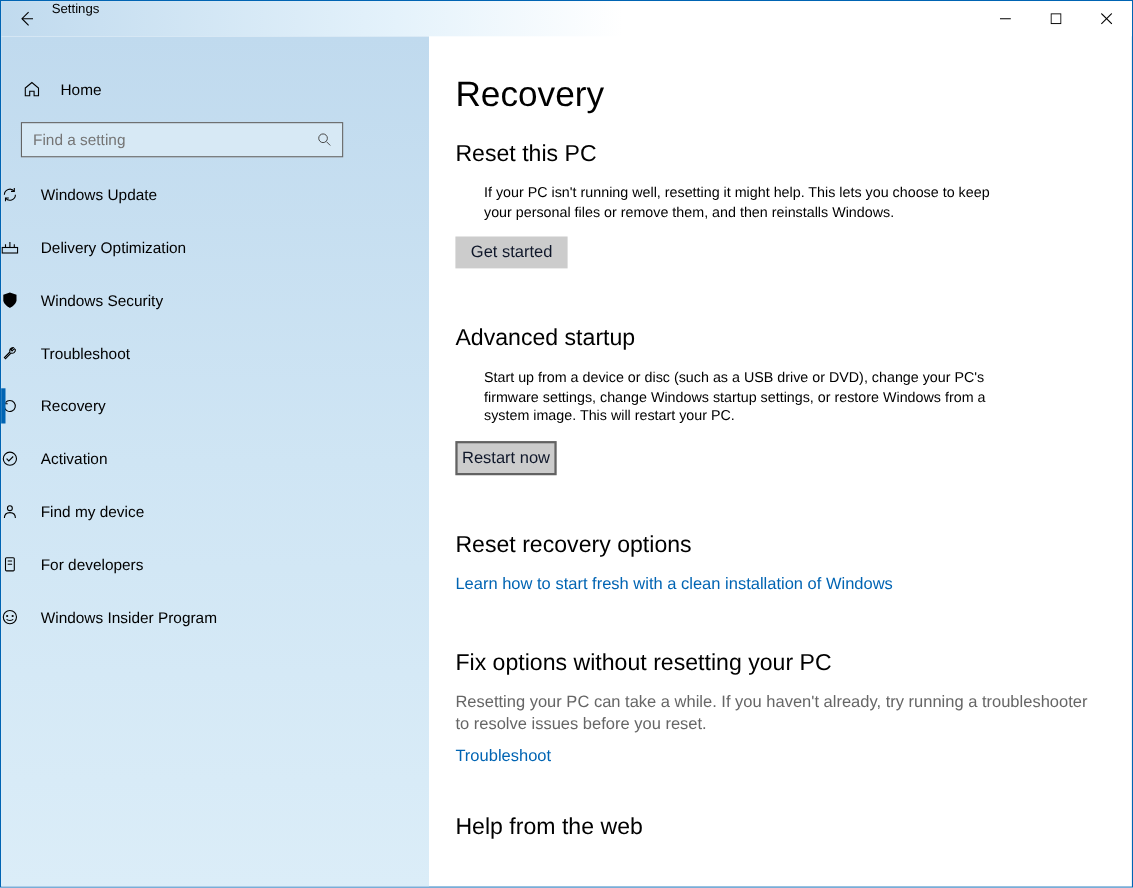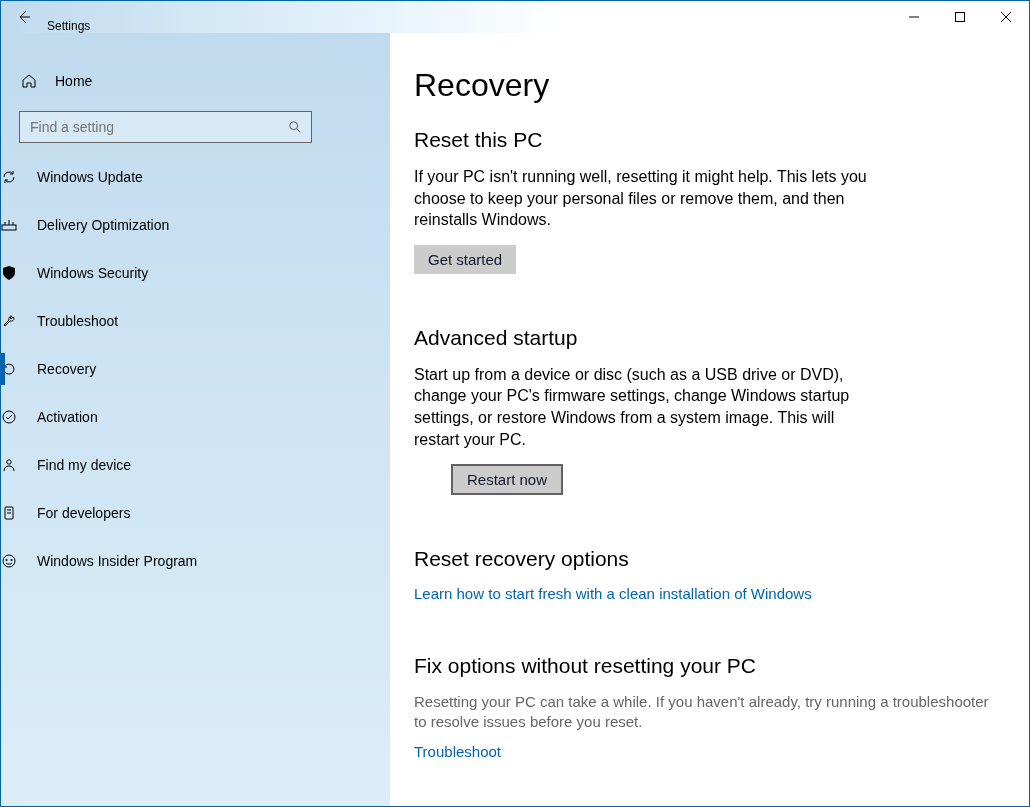--- a/index.html
+++ b/index.html
@@ -18,21 +18,21 @@
     width: 1030px;
     height: 807px;
     border: 1px solid #0064b3;
     display: flex;
     flex-direction: column;
     background: #fff;
   }
   .titlebar {
     height: 32px;
     display: flex;
-    align-items: flex-end;
+    align-items: flex-start;
     background: linear-gradient(to right, #c0daee 0%, #e4f2fb 35%, #ffffff 55%);
   }
   .titlebar .back {
     width: 46px;
     display: flex;
     align-items: center;
     justify-content: center;
     height: 100%;
   }
   .titlebar .title {
@@ -137,46 +137,46 @@
     margin: 0 0 24px 0;
   }
   .main h2 {
     font-size: 21px;
     font-weight: 500;
     margin: 0 0 14px 0;
   }
   .section { margin-bottom: 52px; }
   .section2 { margin-bottom: 44px; }
   .para {
-    font-size: 16px;
+    font-size: 13px;
     color: #000;
     max-width: 460px;
     line-height: 1.35;
     margin-bottom: 14px;
+    margin-left: 26px;
   }
   .para-muted {
     font-size: 15px;
     color: #666;
     line-height: 1.35;
     margin-bottom: 10px;
     max-width: 660px;
   }
   .btn {
     background: #ccc;
     border: none;
     font-family: inherit;
     font-size: 15px;
     padding: 6px 14px;
     cursor: pointer;
     color: #0f172a;
   }
   .btn.outlined {
     border: 2px solid #626262;
-    padding: 5px 14px;
-    margin-left: 37px;
+    padding: 5px 4px;
   }
   .link {
     color: #0064b3;
     font-size: 15px;
     cursor: pointer;
   }
   
   .main::-webkit-scrollbar { width: 14px; }
   .main::-webkit-scrollbar-track { background: #fff; }
   .main::-webkit-scrollbar-thumb { background: #c2c2c2; }

